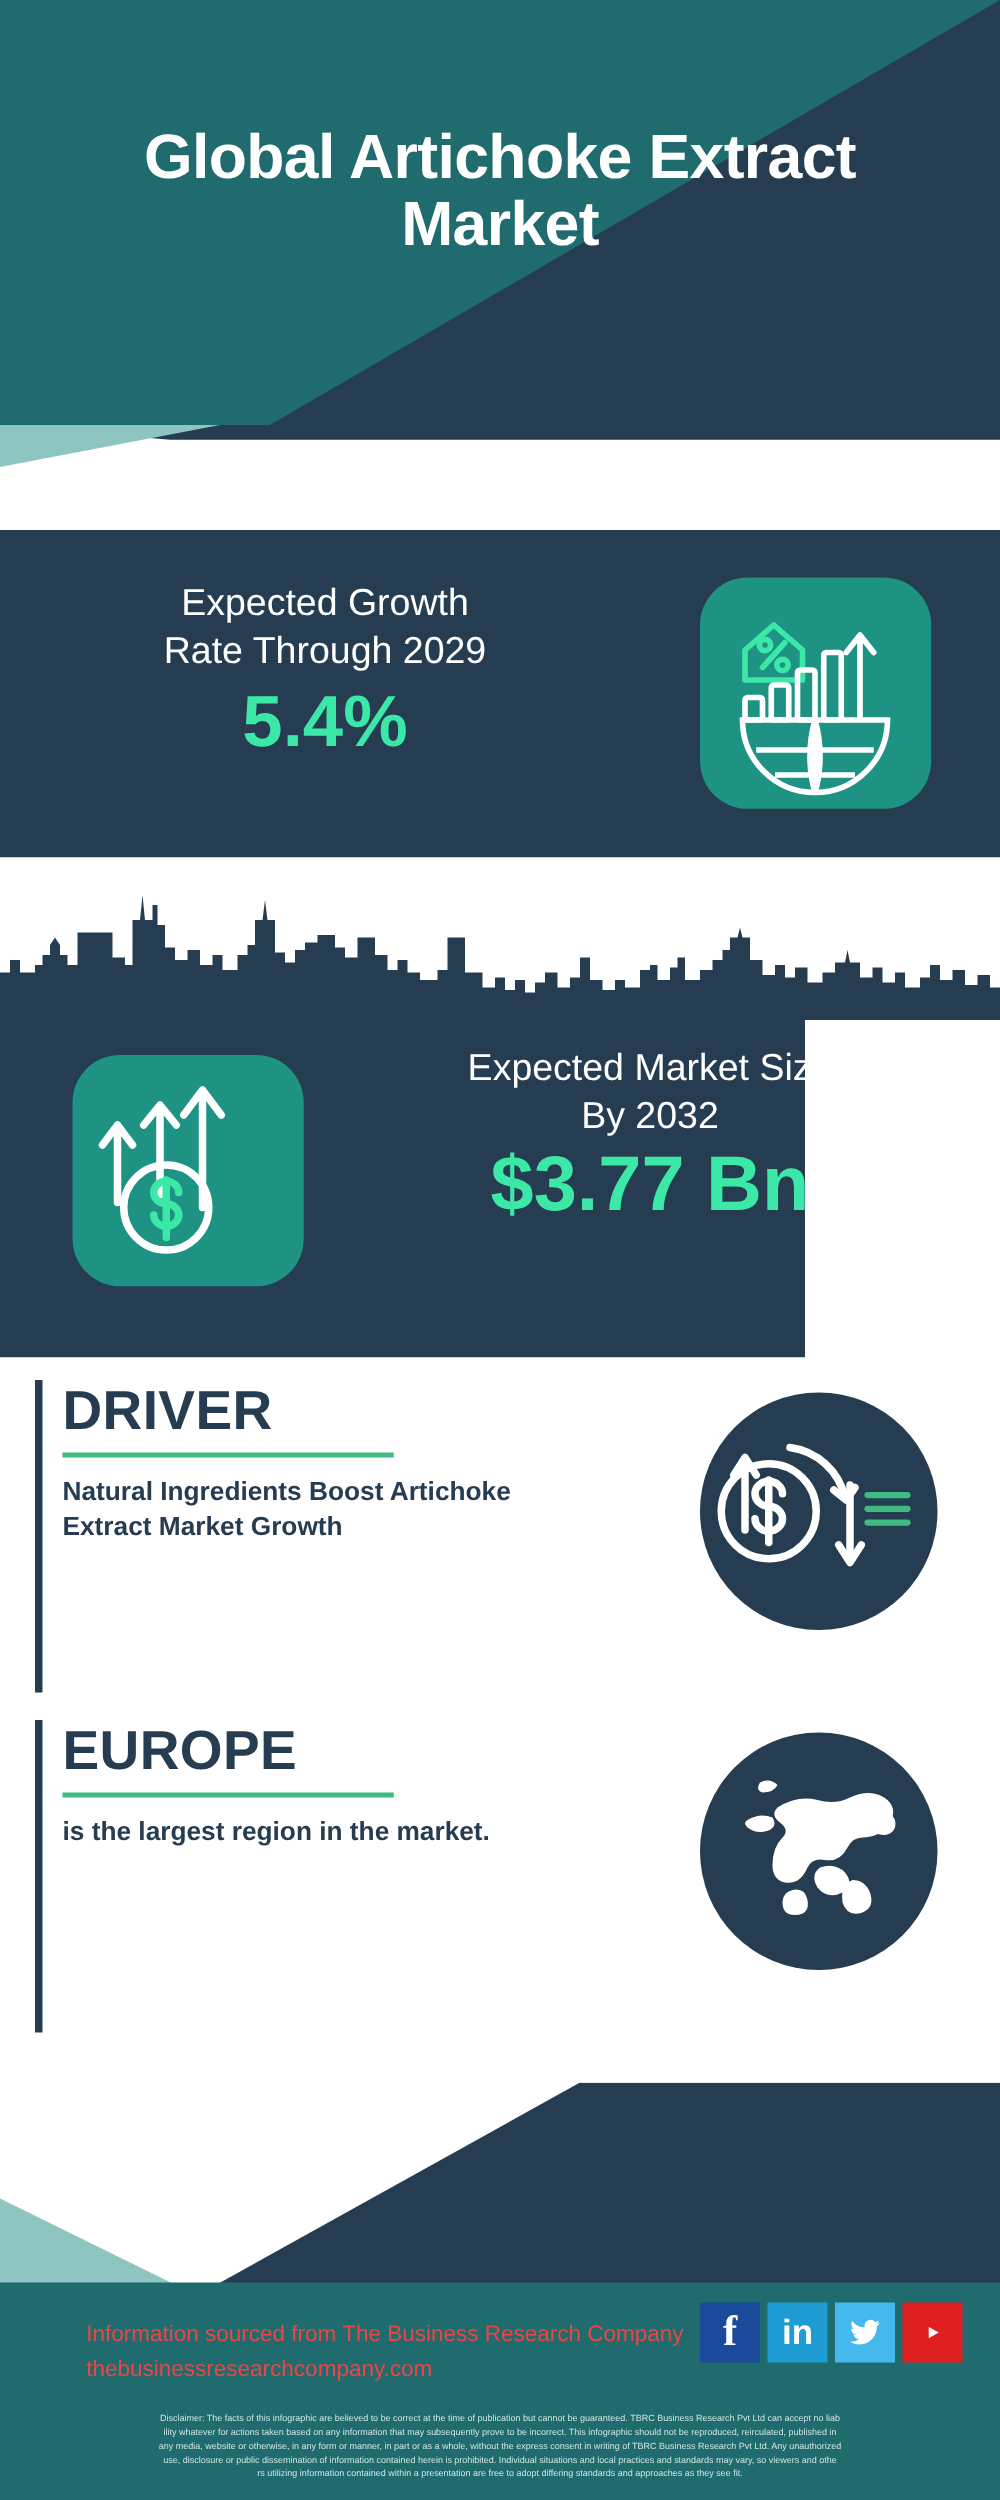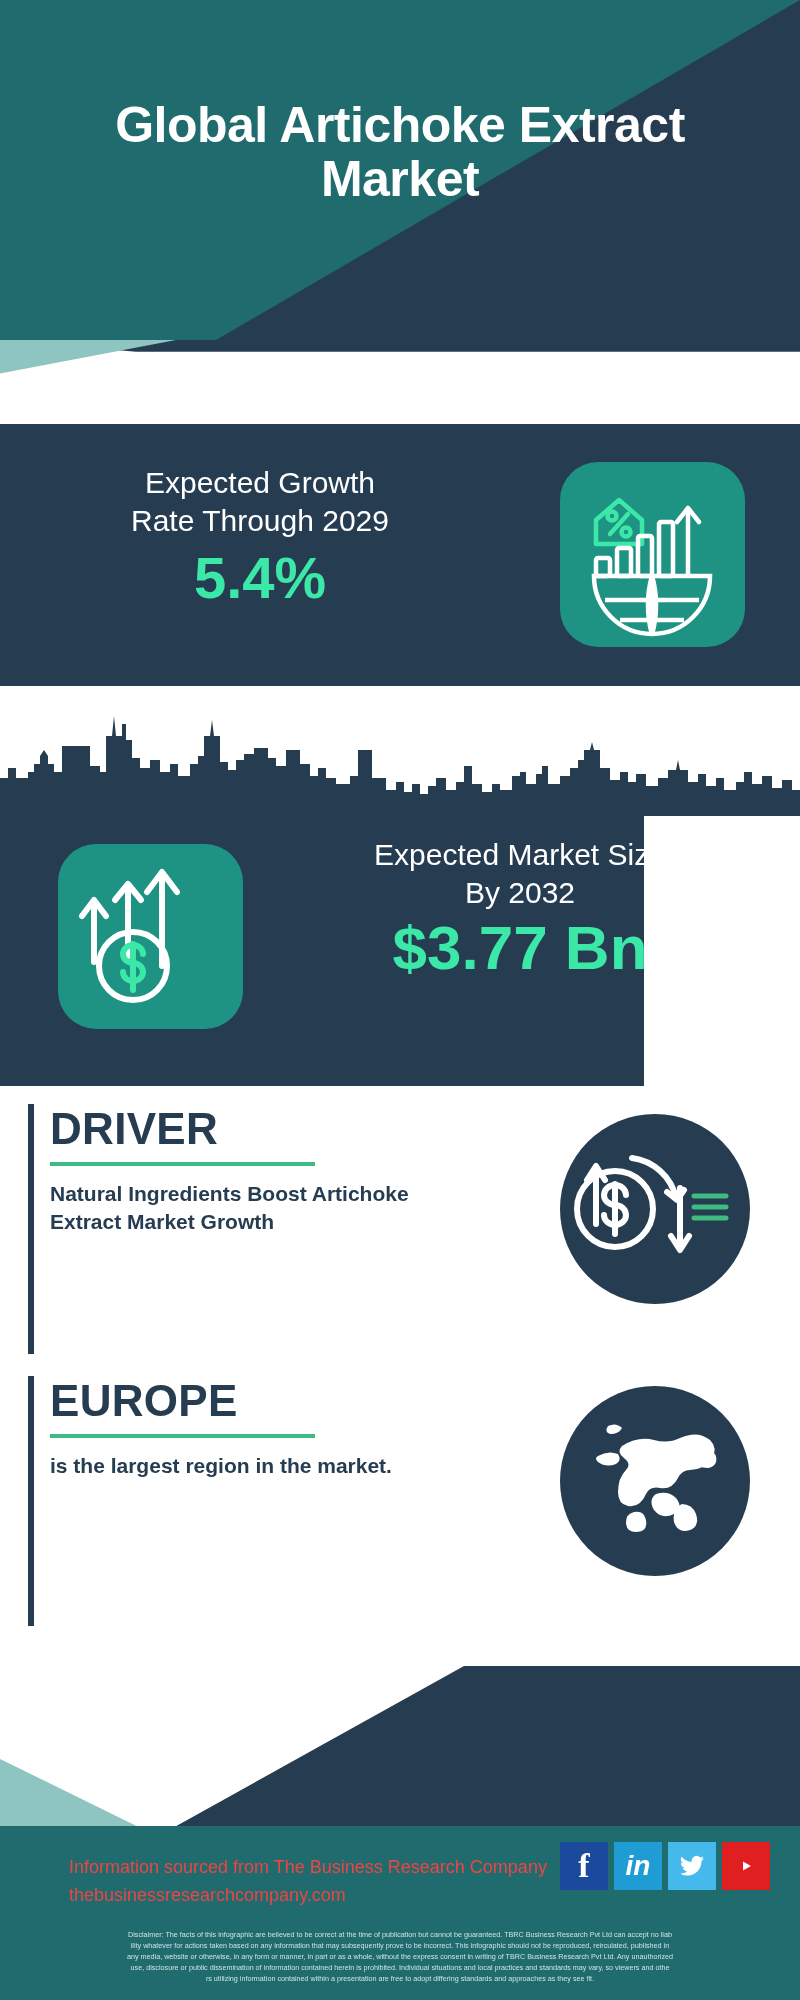--- a/index.html
+++ b/index.html
@@ -142,21 +142,21 @@
   .source-text {
     position:absolute; left:36px; top:188px; color:#ef4444;
     font-size:18px; line-height:1.55;margin-left:33px;
   }
   .socials { position:absolute; right:30px; top:176px; display:flex; gap:6px; }
   .social {
     width:48px; height:48px; display:flex; align-items:center; justify-content:center;
     color:#ffffff; font-weight:bold;
   }
   .s-fb { background:#1b4a9c; font-size:34px; font-family:"Liberation Serif", serif; }
-  .s-li { background:#1f9cd3; font-size:28px;font-style:italic; }
+  .s-li { background:#1f9cd3; font-size:28px; }
   .s-tw { background:#45b8ec; font-size:26px; }
   .s-yt { background:#e02020; font-size:22px; }
 
   
   .disclaimer {
     position:absolute; left:0; top:1924px; width:800px; height:76px;
     background:#1f6b6e; color:#cfe4e2;
     font-size:7.2px; line-height:1.52; text-align:center;
     padding:6px 14px 0 14px;
   }

